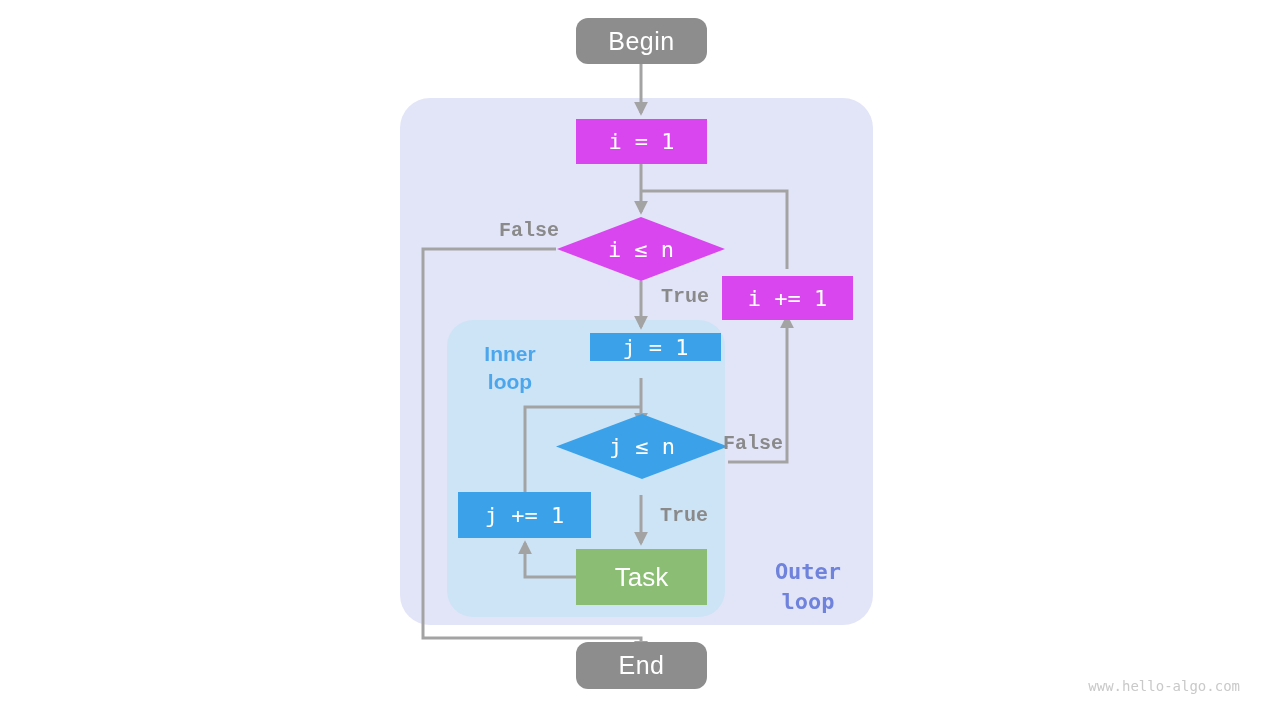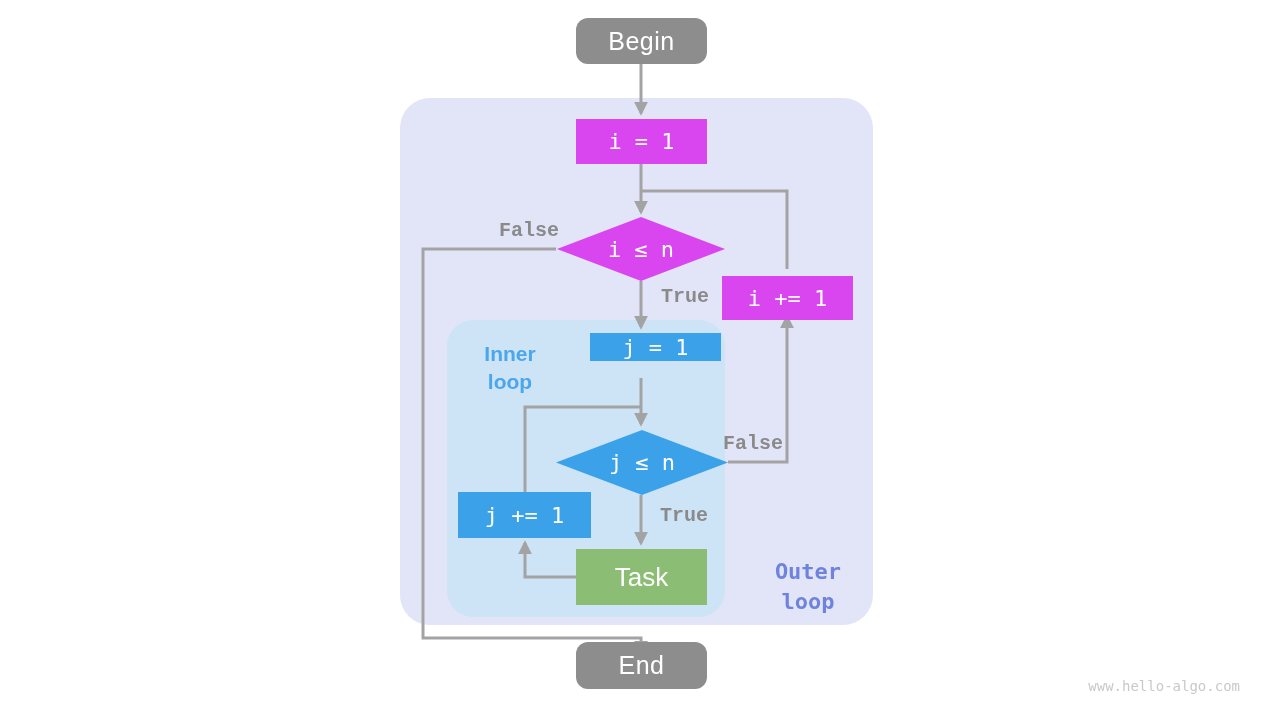--- a/index.html
+++ b/index.html
@@ -130,21 +130,21 @@
   <div class="node terminal" style="left:576px; top:18px; width:131px; height:46px;">Begin</div>
 
   <div class="node rect-code outer-node" style="left:576px; top:119px; width:131px; height:45px;">i = 1</div>
 
   <div class="node diamond outer-node" style="left:557px; top:217px; width:168px; height:64px;">i ≤ n</div>
 
   <div class="node rect-code outer-node" style="left:722px; top:276px; width:131px; height:44px;">i += 1</div>
 
   <div class="node rect-code inner-node" style="left:576px; top:333px; width:131px; height:28px;margin-left:14px;">j = 1</div>
 
-  <div class="node diamond inner-node" style="left:556px; top:430px; width:172px; height:65px;">j ≤ n</div>
+  <div class="node diamond inner-node" style="left:556px; top:414px; width:172px; height:65px;">j ≤ n</div>
 
   <div class="node rect-code inner-node" style="left:458px; top:492px; width:133px; height:46px;">j += 1</div>
 
   <div class="node task-node" style="left:576px; top:549px; width:131px; height:56px;">Task</div>
 
   <div class="node terminal" style="left:576px; top:642px; width:131px; height:47px;">End</div>
 
   <div class="edge-label" style="left:499px; top:219px;">False</div>
   <div class="edge-label" style="left:661px; top:285px;">True</div>
   <div class="edge-label" style="left:723px; top:432px;">False</div>

